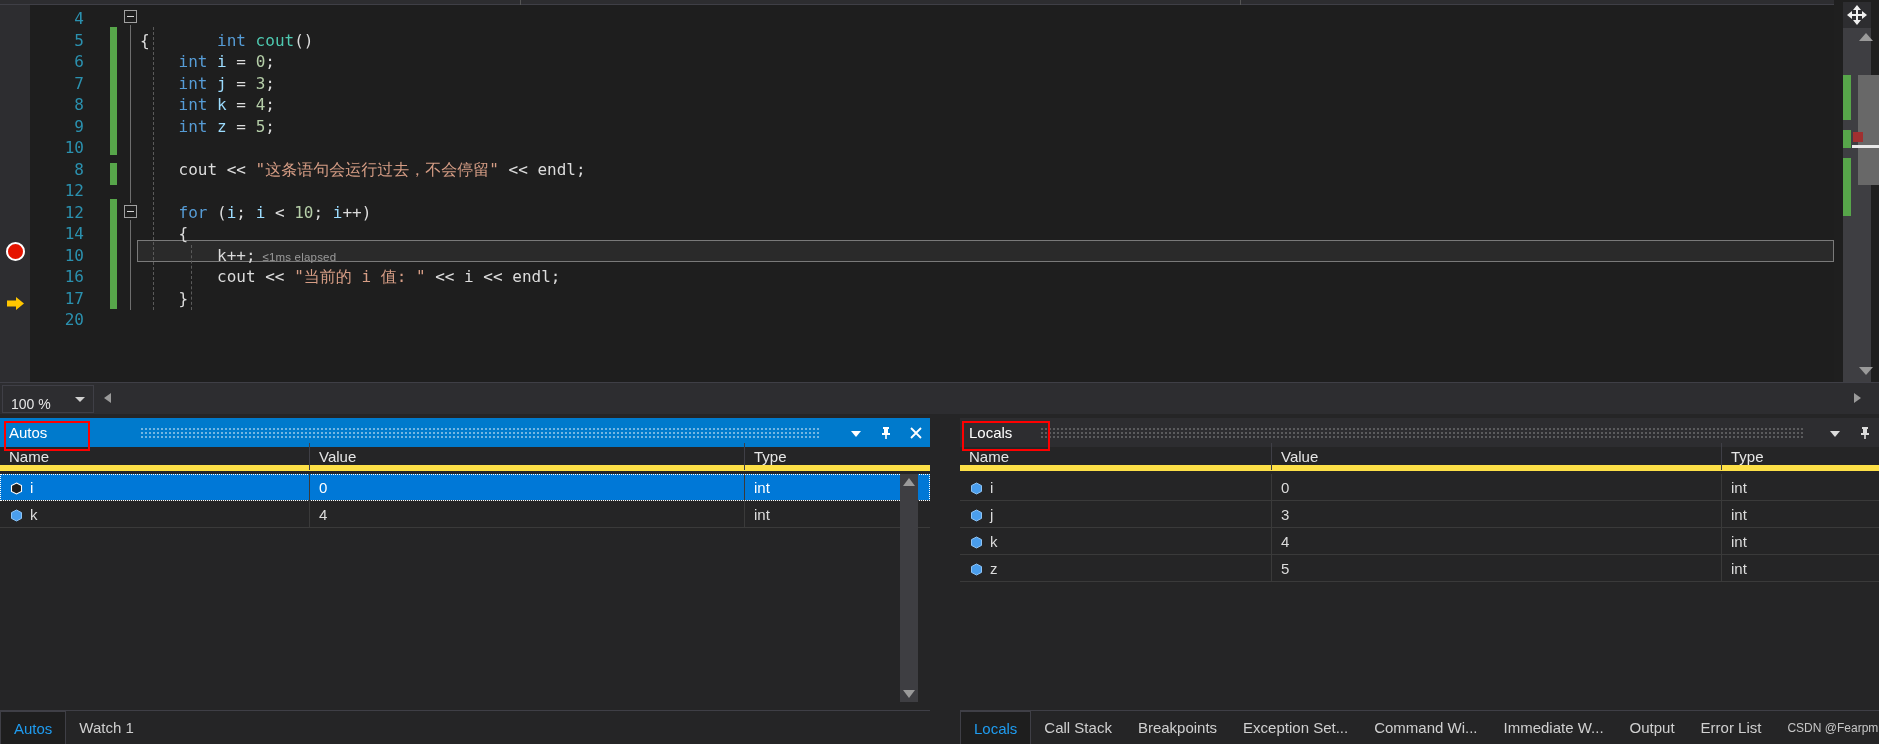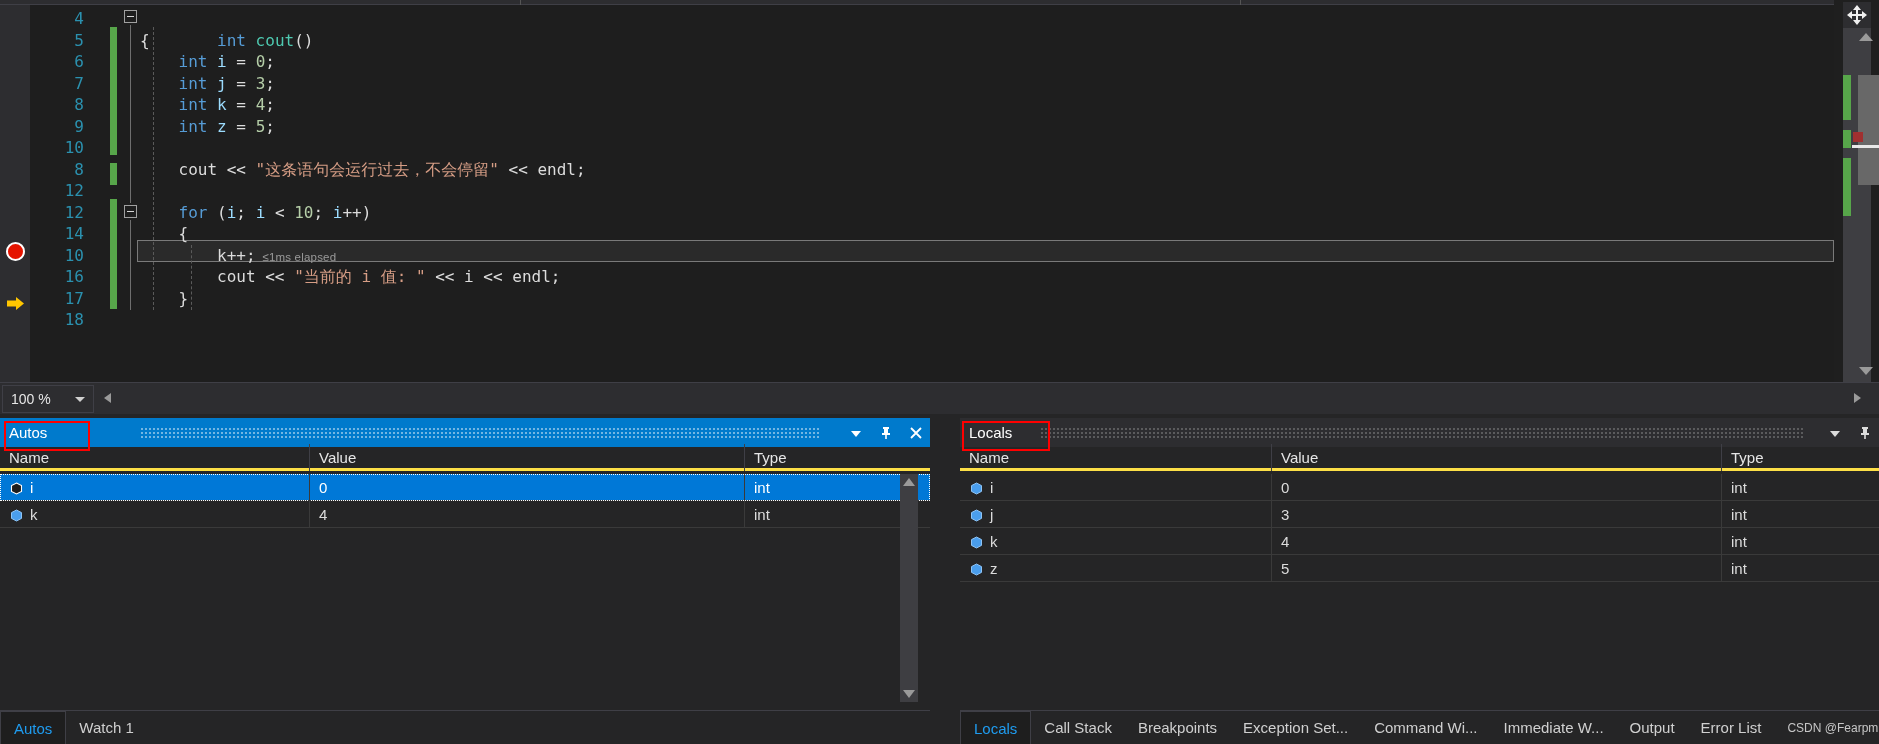--- a/index.html
+++ b/index.html
@@ -104,21 +104,21 @@
   .vs-caret { position:absolute; left:9px; width:28px; height:3px; background:#e8e8e8; }
 
   
   .statusrow {
     position:absolute; left:0; top:382px; width:1879px; height:32px; background:#2d2d30;
     border-top:1px solid #3f3f46;
   }
   .zoombox {
     position:absolute; left:2px; top:2px; width:92px; height:28px;
     border:1px solid #3f3f46; background:#2d2d30; color:#e6e6e6;
-    font-size:14px; display:flex; align-items:center; padding-left:8px;
+    font-size:14px; display:flex; align-items:flex-end; padding-left:8px;
   }
   .zoomcaret { position:absolute; right:8px; top:11px; width:0;height:0;
     border-left:5px solid transparent;border-right:5px solid transparent;border-top:5px solid #d0d0d0; }
   .hscroll-left { position:absolute; left:100px; top:7px; width:16px; height:16px; }
   .hscroll-right { position:absolute; right:14px; top:7px; width:16px; height:16px; }
 
   
   .panel { position:absolute; top:418px; height:326px; background:#252526; }
   .panel-autos { left:0; width:930px; }
   .panel-locals { left:960px; width:949px; }
@@ -141,21 +141,21 @@
     background-size: 4px 4px;
   }
   .grip.dark {
     background-image: radial-gradient(circle, rgba(255,255,255,.22) 0.8px, transparent 1px);
   }
   .title-btns { position:absolute; right:6px; top:0; height:29px; display:flex; align-items:center; gap:14px; }
   .tbtn { width:16px; height:16px; display:flex; align-items:center; justify-content:center; }
 
   .grid-header {
     position:absolute; left:0; top:29px; height:24px; width:100%;
-    background:#252526; border-bottom:3px solid #fde047;
+    background:#252526; border-bottom:6px solid #fde047;
     display:flex; align-items:center;
   }
   .gh-cell { font-size:15px; color:#e6e6e6; padding-left:9px; height:27px;
     display:flex; align-items:center; border-right:1px solid #3f3f46; }
 
   .grid-body { position:absolute; left:0; top:56px; bottom:42px; width:100%; overflow:hidden; }
   .grow { position:relative; height:27px; display:flex; align-items:center;
     border-bottom:1px solid #3a3a3a; }
   .grow.selected { background:#0078d7; }
   .grow.selected .gc { color:#ffffff; }
@@ -211,21 +211,21 @@
       <div class="ln" style="top:89px;">8</div>
       <div class="ln" style="top:110.5px;">9</div>
       <div class="ln" style="top:132px;">10</div>
       <div class="ln" style="top:153.5px;">8</div>
       <div class="ln" style="top:175px;">12</div>
       <div class="ln" style="top:196.5px;">12</div>
       <div class="ln" style="top:218px;">14</div>
       <div class="ln" style="top:239.5px;">10</div>
       <div class="ln" style="top:261px;">16</div>
       <div class="ln" style="top:282.5px;">17</div>
-      <div class="ln" style="top:304px;">18</div>
+      <div class="ln" style="top:304px;">20</div>
     </div>
 
     <div class="gutter-changebar">
       <div class="chg" style="top:22px;height:128px;"></div>
       <div class="chg" style="top:158px;height:22px;"></div>
       <div class="chg" style="top:194px;height:110px;"></div>
     </div>
 
     <div class="fold-col">
       <div class="fold-box" style="top:5px;"></div>

